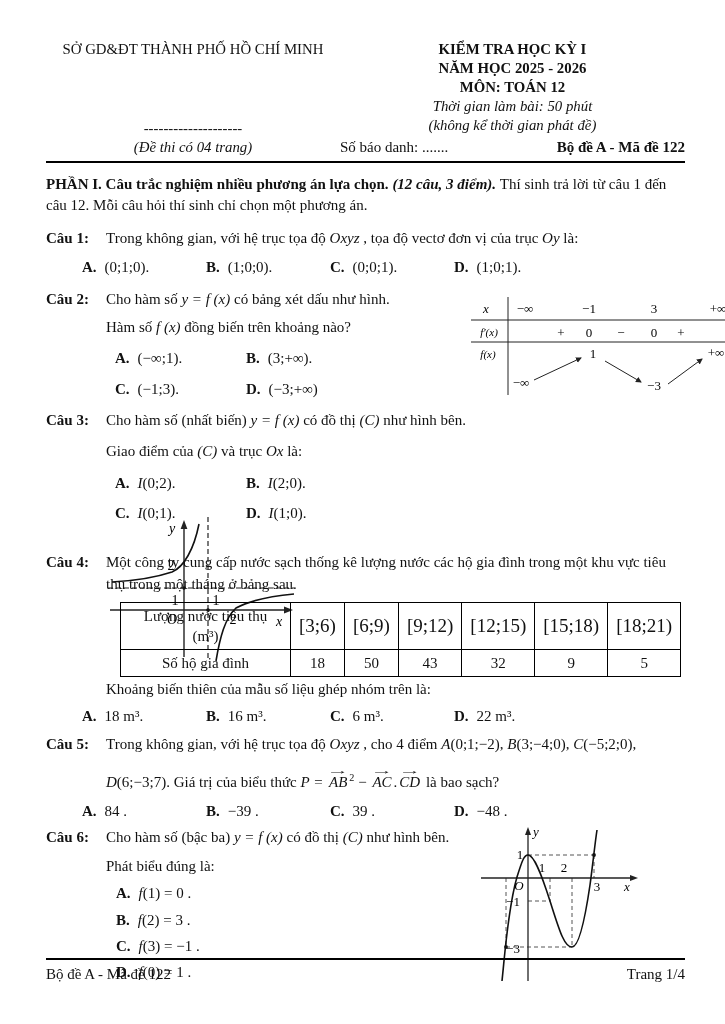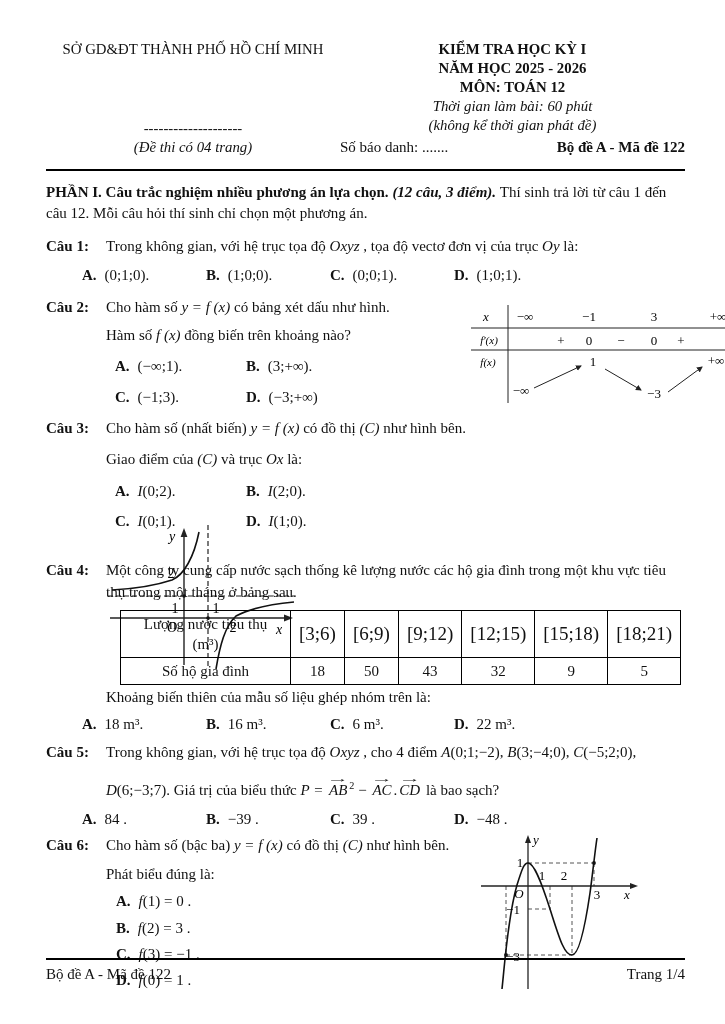--- a/index.html
+++ b/index.html
@@ -3,21 +3,21 @@
 <meta charset="utf-8">
 <style>
   * { box-sizing: border-box; }
   html,body { margin:0; padding:0; background:#888; }
   .page {
     width:725px; height:1024px; background:#fff; color:#111;
     font-family:"Liberation Serif", serif; font-size:15px; line-height:1.35;
     position:relative; padding:40px 40px 0 46px; overflow:hidden; margin:0 auto;
   }
   
-  .hdr { display:flex; border-bottom:2px solid #000; padding-bottom:12px; }
+  .hdr { display:flex; border-bottom:2px solid #000; padding-bottom:4px; }
   .hl { width:46%; text-align:center; display:flex; flex-direction:column; }
   .hr { width:54%; text-align:center; display:flex; flex-direction:column; }
   .hdr .b { font-weight:bold; }
   .hdr .i { font-style:italic; }
   .hl .spacer { flex:1; min-height:18px; }
   .hl .name { text-align:left; margin-top:2px; font-size:14.5px; }
   .hr .sbdrow { display:flex; justify-content:space-between; text-align:left; margin-top:2px; }
   .hr .sbdrow .code { font-weight:bold; }
   .hdr-line { font-size:14.8px; line-height:1.28; }
   
@@ -78,21 +78,21 @@
     <div class="hl">
       <div class="hdr-line">SỞ GD&amp;ĐT THÀNH PHỐ HỒ CHÍ MINH</div>
       <div class="spacer"></div>
       <div class="hdr-line">--------------------</div>
       <div class="hdr-line i">(Đề thi có 04 trang)</div>
     </div>
     <div class="hr">
       <div class="hdr-line b">KIỂM TRA HỌC KỲ I</div>
       <div class="hdr-line b">NĂM HỌC 2025 - 2026</div>
       <div class="hdr-line b">MÔN: TOÁN 12</div>
-      <div class="hdr-line i">Thời gian làm bài: 60 phút</div>
+      <div class="hdr-line i">Thời gian làm bài: 50 phút</div>
       <div class="hdr-line i">(không kể thời gian phát đề)</div>
       <div class="sbdrow">
         <span>Số báo danh: .......</span>
         <span class="code">Bộ đề A - Mã đề 122</span>
       </div>
     </div>
   </div>
 
   <div class="part1">
     <span class="pb">PHẦN I. Câu trắc nghiệm nhiều phương án lựa chọn. </span><span class="pbi">(12 câu, 3 điểm). </span><span>Thí sinh trả lời từ câu 1 đến câu 12. Mỗi câu hỏi thí sinh chỉ chọn một phương án.</span>

